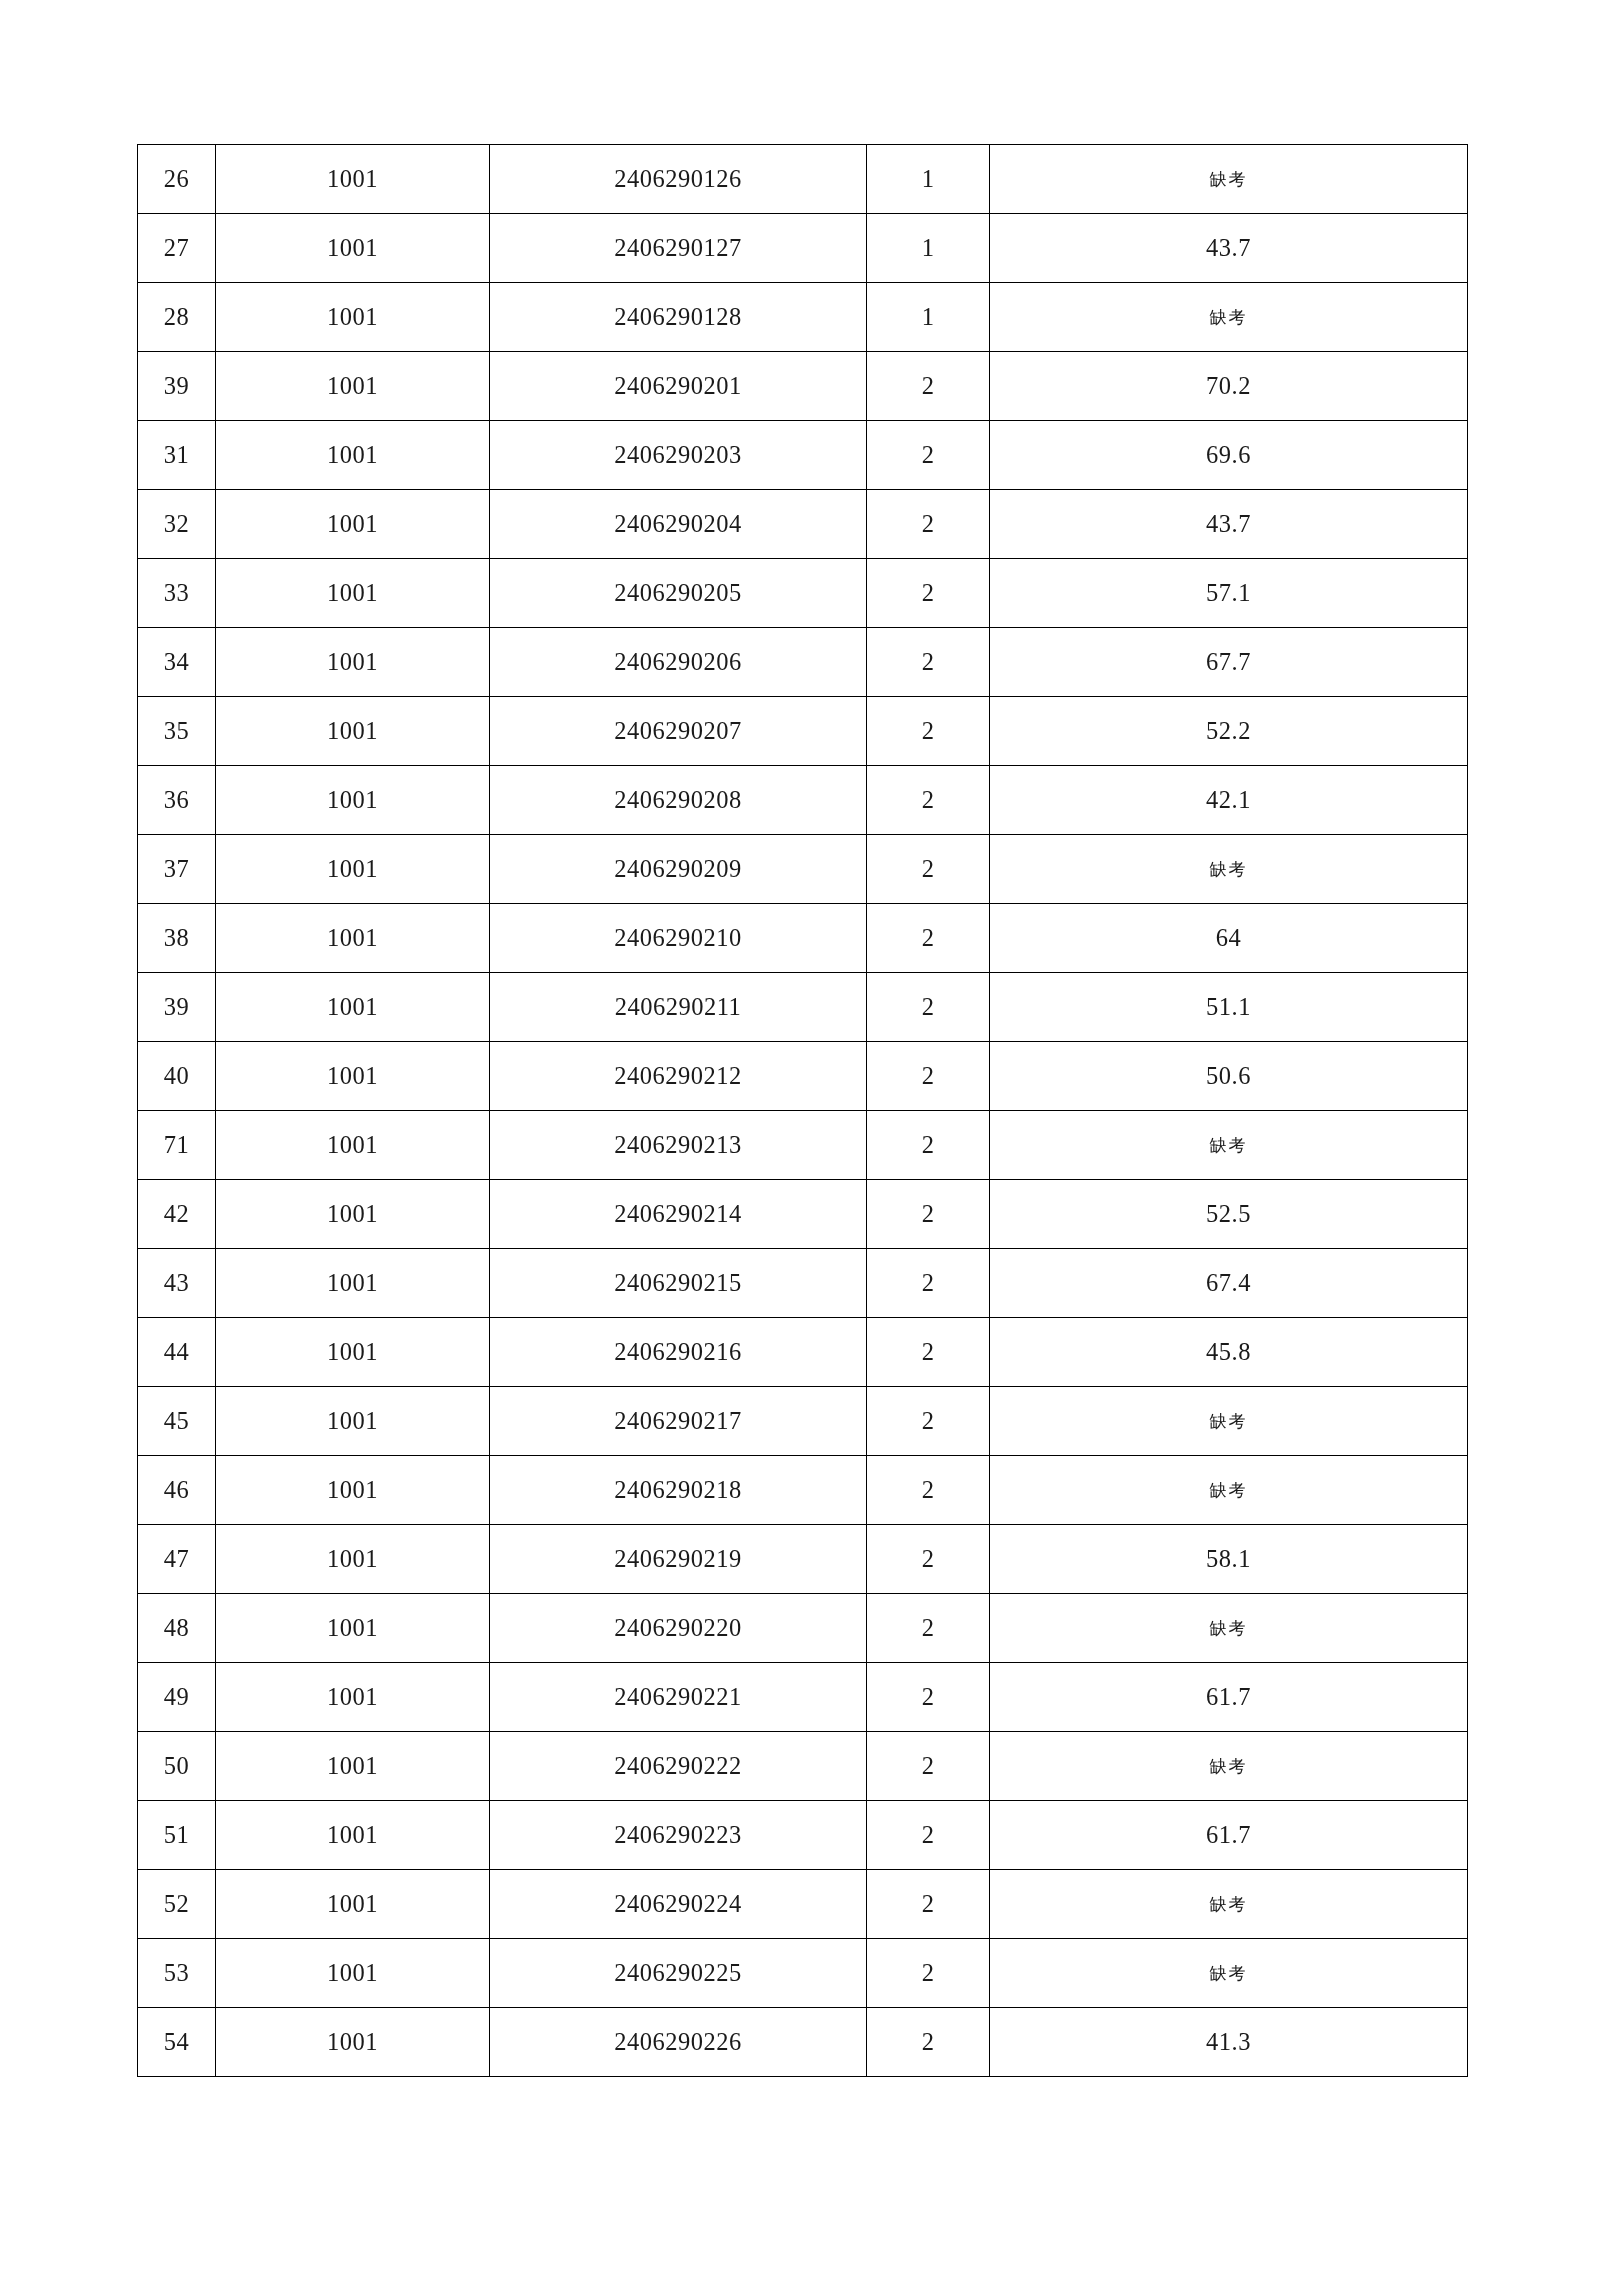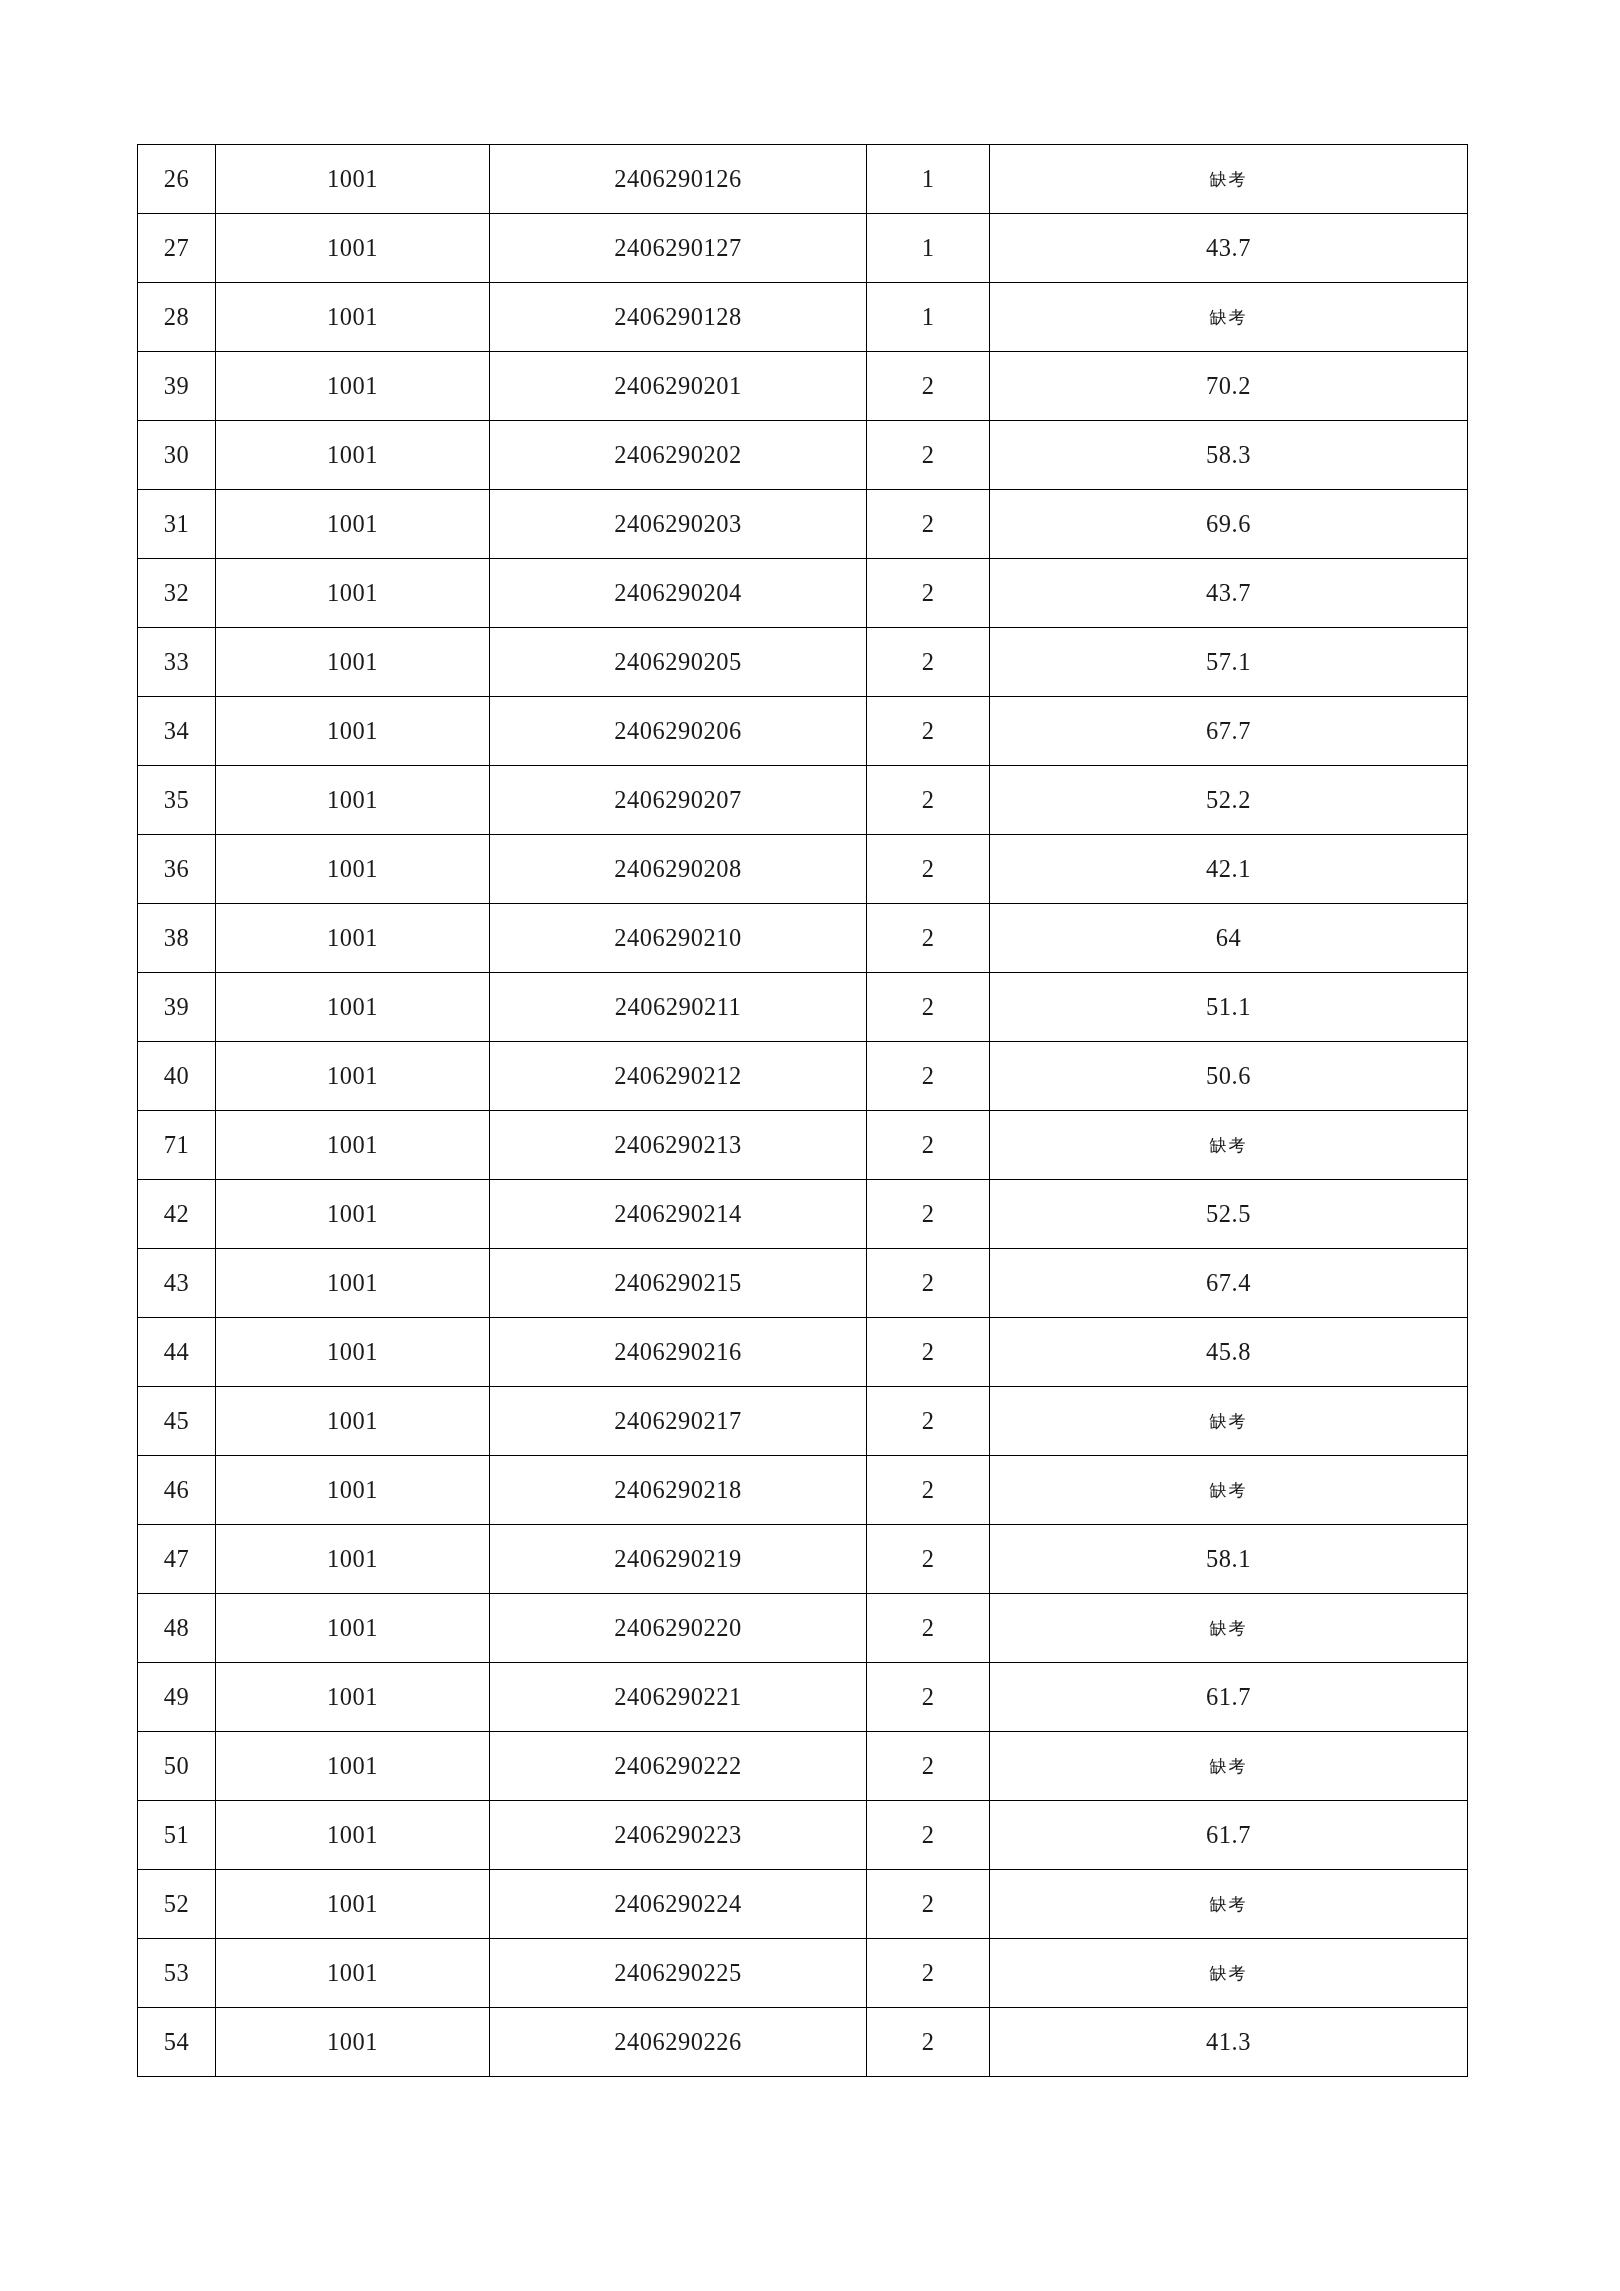--- a/index.html
+++ b/index.html
@@ -90,27 +90,20 @@
           <td class="cn">缺考</td>
         </tr>
         <tr>
           <td>39</td>
           <td>1001</td>
           <td>2406290201</td>
           <td>2</td>
           <td>70.2</td>
         </tr>
         <tr>
-          <td>30</td>
-          <td>1001</td>
-          <td>2406290202</td>
-          <td>2</td>
-          <td>58.3</td>
-        </tr>
-        <tr>
           <td>31</td>
           <td>1001</td>
           <td>2406290203</td>
           <td>2</td>
           <td>69.6</td>
         </tr>
         <tr>
           <td>32</td>
           <td>1001</td>
           <td>2406290204</td>
@@ -137,20 +130,27 @@
           <td>2406290207</td>
           <td>2</td>
           <td>52.2</td>
         </tr>
         <tr>
           <td>36</td>
           <td>1001</td>
           <td>2406290208</td>
           <td>2</td>
           <td>42.1</td>
+        </tr>
+        <tr>
+          <td>37</td>
+          <td>1001</td>
+          <td>2406290209</td>
+          <td>2</td>
+          <td class="cn">缺考</td>
         </tr>
         <tr>
           <td>38</td>
           <td>1001</td>
           <td>2406290210</td>
           <td>2</td>
           <td>64</td>
         </tr>
         <tr>
           <td>39</td>

